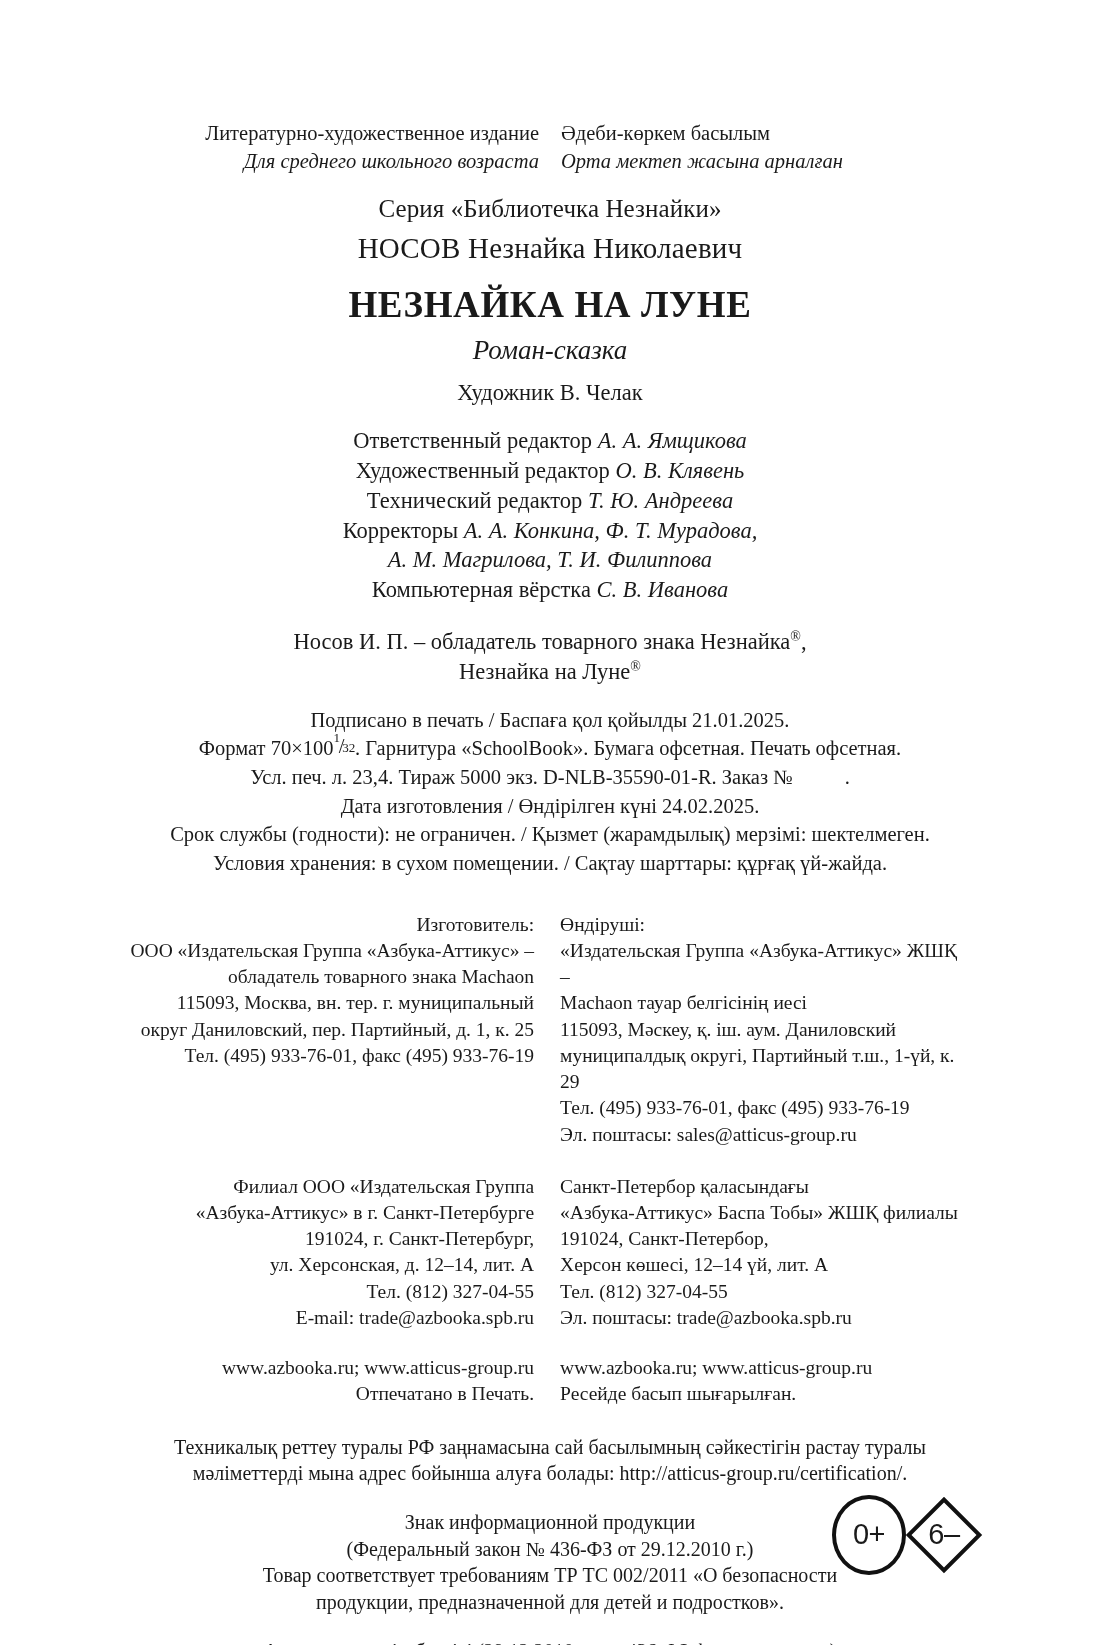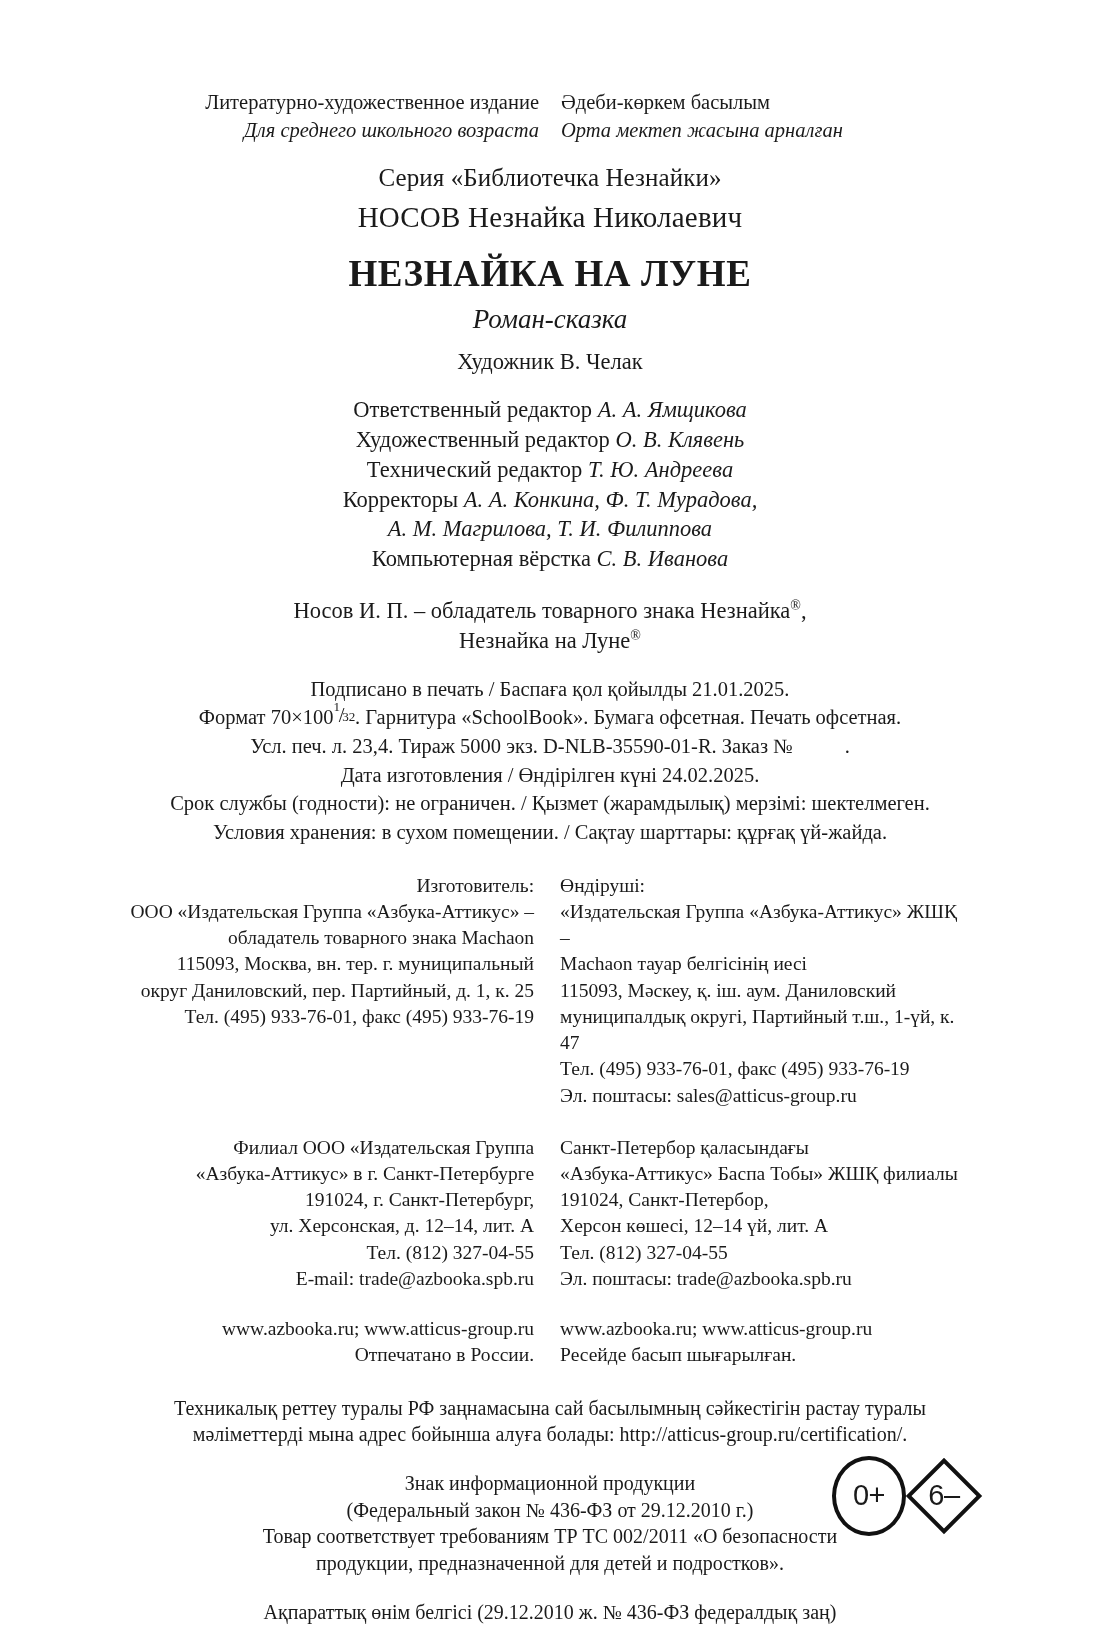--- a/index.html
+++ b/index.html
@@ -13,21 +13,21 @@
     height: 1645px;
     font-family: "Liberation Serif", "DejaVu Serif", serif;
     color: #1a1a1a;
     -webkit-font-smoothing: antialiased;
   }
   .page {
     position: relative;
     width: 1100px;
     height: 1286px;
     box-sizing: border-box;
-    padding: 89px 130px 0 130px;
+    padding: 120px 130px 0 130px;
     border-radius: 6px;
   }
 
   
   .hdr {
     display: flex;
     justify-content: center;
     gap: 22px;
     font-size: 20.5px;
     line-height: 1.36;
@@ -117,21 +117,21 @@
     position: absolute;
     left: 0.66em; bottom: -0.18em;
     font-size: 0.64em;
   }
   .gap-order { display: inline-block; width: 52px; }
 
   
   .pub {
     display: flex;
     justify-content: center;
-    margin-top: 26px;
+    margin-top: 34px;
     font-size: 19.5px;
     line-height: 1.345;
   }
   .pub .col-ru { width: 412px; text-align: right; padding-right: 13px; }
   .pub .col-kz { width: 418px; text-align: left;  padding-left: 13px; }
 
   .pub.branch { margin-top: 26px; }
   .pub.web    { margin-top: 24px; }
 
   
@@ -258,21 +258,21 @@
       <div>обладатель товарного знака Machaon</div>
       <div>115093, Москва, вн. тер. г. муниципальный</div>
       <div>округ Даниловский, пер. Партийный, д. 1, к. 25</div>
       <div>Тел. (495) 933-76-01, факс (495) 933-76-19</div>
     </div>
     <div class="col-kz">
       <div>Өндіруші:</div>
       <div>«Издательская Группа «Азбука-Аттикус» ЖШҚ –</div>
       <div>Machaon тауар белгісінің иесі</div>
       <div>115093, Мәскеу, қ. іш. аум.  Даниловский</div>
-      <div>муниципалдық округі, Партийный т.ш., 1-үй, к. 47</div>
+      <div>муниципалдық округі, Партийный т.ш., 1-үй, к. 29</div>
       <div>Тел. (495) 933-76-01, факс (495) 933-76-19</div>
       <div>Эл. поштасы: sales@atticus-group.ru</div>
     </div>
   </div>
 
   <div class="pub branch">
     <div class="col-ru">
       <div>Филиал ООО «Издательская Группа</div>
       <div>«Азбука-Аттикус» в г. Санкт-Петербурге</div>
       <div>191024, г. Санкт-Петербург,</div>
@@ -286,21 +286,21 @@
       <div>191024, Санкт-Петербор,</div>
       <div>Херсон көшесі, 12–14 үй, лит. А</div>
       <div>Тел. (812) 327-04-55</div>
       <div>Эл. поштасы: trade@azbooka.spb.ru</div>
     </div>
   </div>
 
   <div class="pub web">
     <div class="col-ru">
       <div>www.azbooka.ru;  www.atticus-group.ru</div>
-      <div>Отпечатано в России.</div>
+      <div>Отпечатано в Печать.</div>
     </div>
     <div class="col-kz">
       <div>www.azbooka.ru;  www.atticus-group.ru</div>
       <div>Ресейде басып шығарылған.</div>
     </div>
   </div>
 
   <div class="certif">
     <div>Техникалық реттеу туралы РФ заңнамасына сай басылымның сәйкестігін растау туралы</div>
     <div>мәліметтерді мына адрес бойынша алуға болады: http://atticus-group.ru/certification/.</div>

